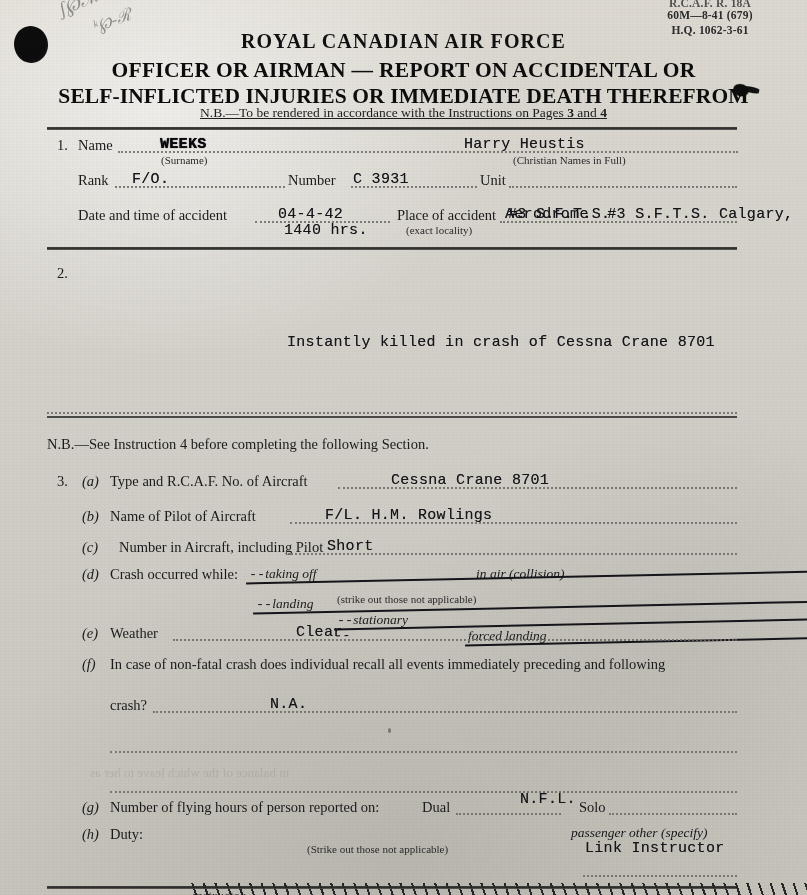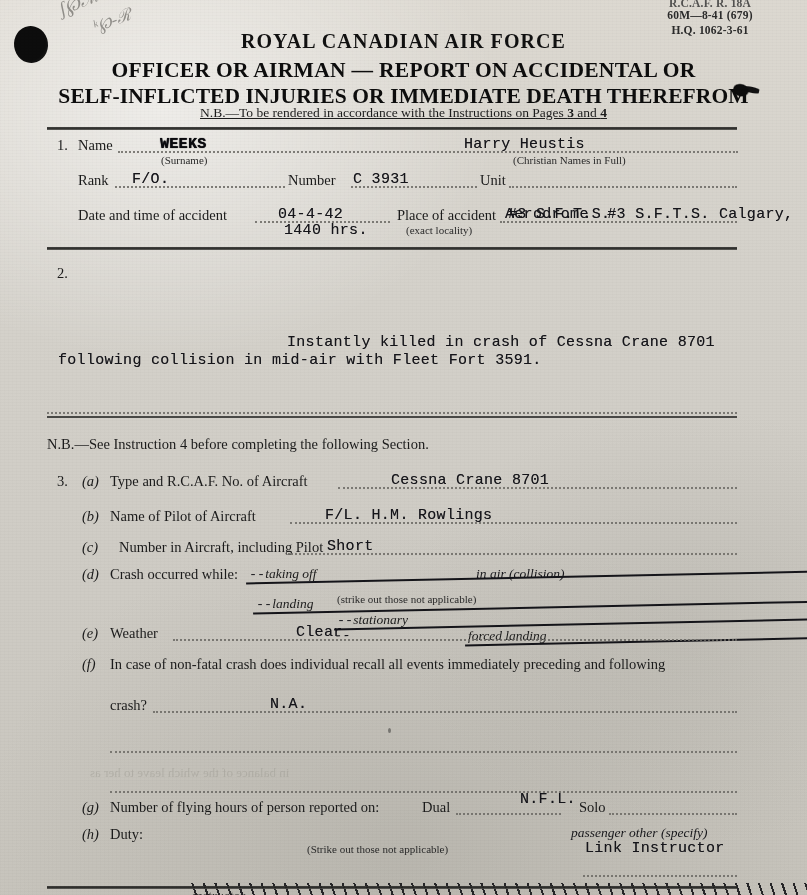--- a/index.html
+++ b/index.html
@@ -272,21 +272,20 @@
     <div class="abs typed" style="left:284px; top:222px;">1440 hrs.</div>
     <div class="abs printed" style="left:397px; top:207px;">Place of accident</div>
     <div class="abs printed-sm" style="left:406px; top:224px;">(exact locality)</div>
     <div class="abs dots" style="left:500px; top:221px; width:237px;"></div>
     <div class="abs typed" style="left:505px; top:206px;">Aerodrome  #3 S.F.T.S. Calgary,</div>
 
     <div class="abs rule" style="left:47px; top:247px; width:690px;"></div>
 
     <div class="abs printed" style="left:57px; top:265px;">2.</div>
     <div class="abs typed" style="left:287px; top:334px;">Instantly killed in crash of Cessna Crane 8701</div>
-    <div class="abs typed" style="left:58px; top:352px;">following collision in mid-air with Fleet Fort 3591.</div>
 
     <div class="abs dots" style="left:47px; top:412px; width:690px;"></div>
     <div class="abs rule thin" style="left:47px; top:416px; width:690px;"></div>
 
     <div class="abs printed" style="left:47px; top:436px;">N.B.—See Instruction 4 before completing the following Section.</div>
 
     <div class="abs printed" style="left:57px; top:473px;">3.</div>
 
     <div class="abs printed italic" style="left:82px; top:473px;">(a)</div>
     <div class="abs printed" style="left:110px; top:473px;">Type and R.C.A.F. No. of Aircraft</div>

